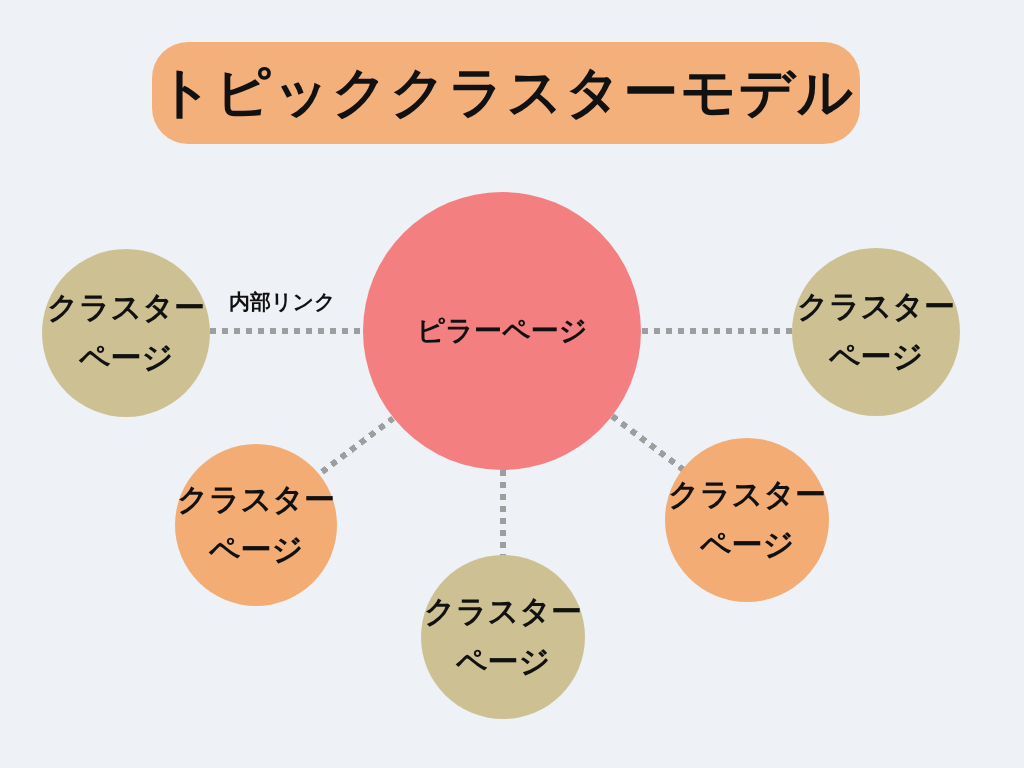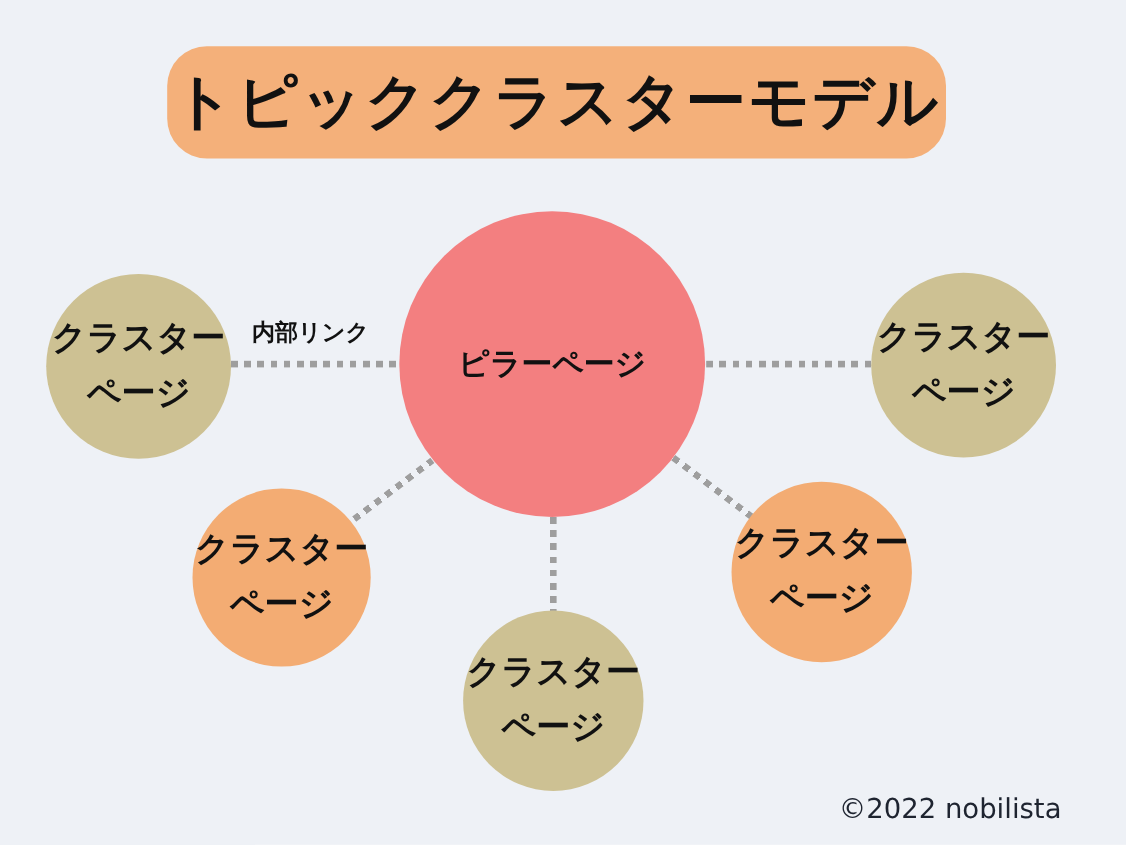--- a/index.html
+++ b/index.html
@@ -93,15 +93,14 @@
   <div class="node node-cluster node-bottom-center" style="background-color: rgb(205, 193, 147);">
     <div>クラスター</div>
     <div>ページ</div>
   </div>
 
   <div class="node node-cluster node-bottom-right" style="background-color: rgb(243, 172, 115);">
     <div>クラスター</div>
     <div>ページ</div>
   </div>
 
-  <div class="copyright">©2022 nobilista</div>
 
 </div>
 
 </body></html>

